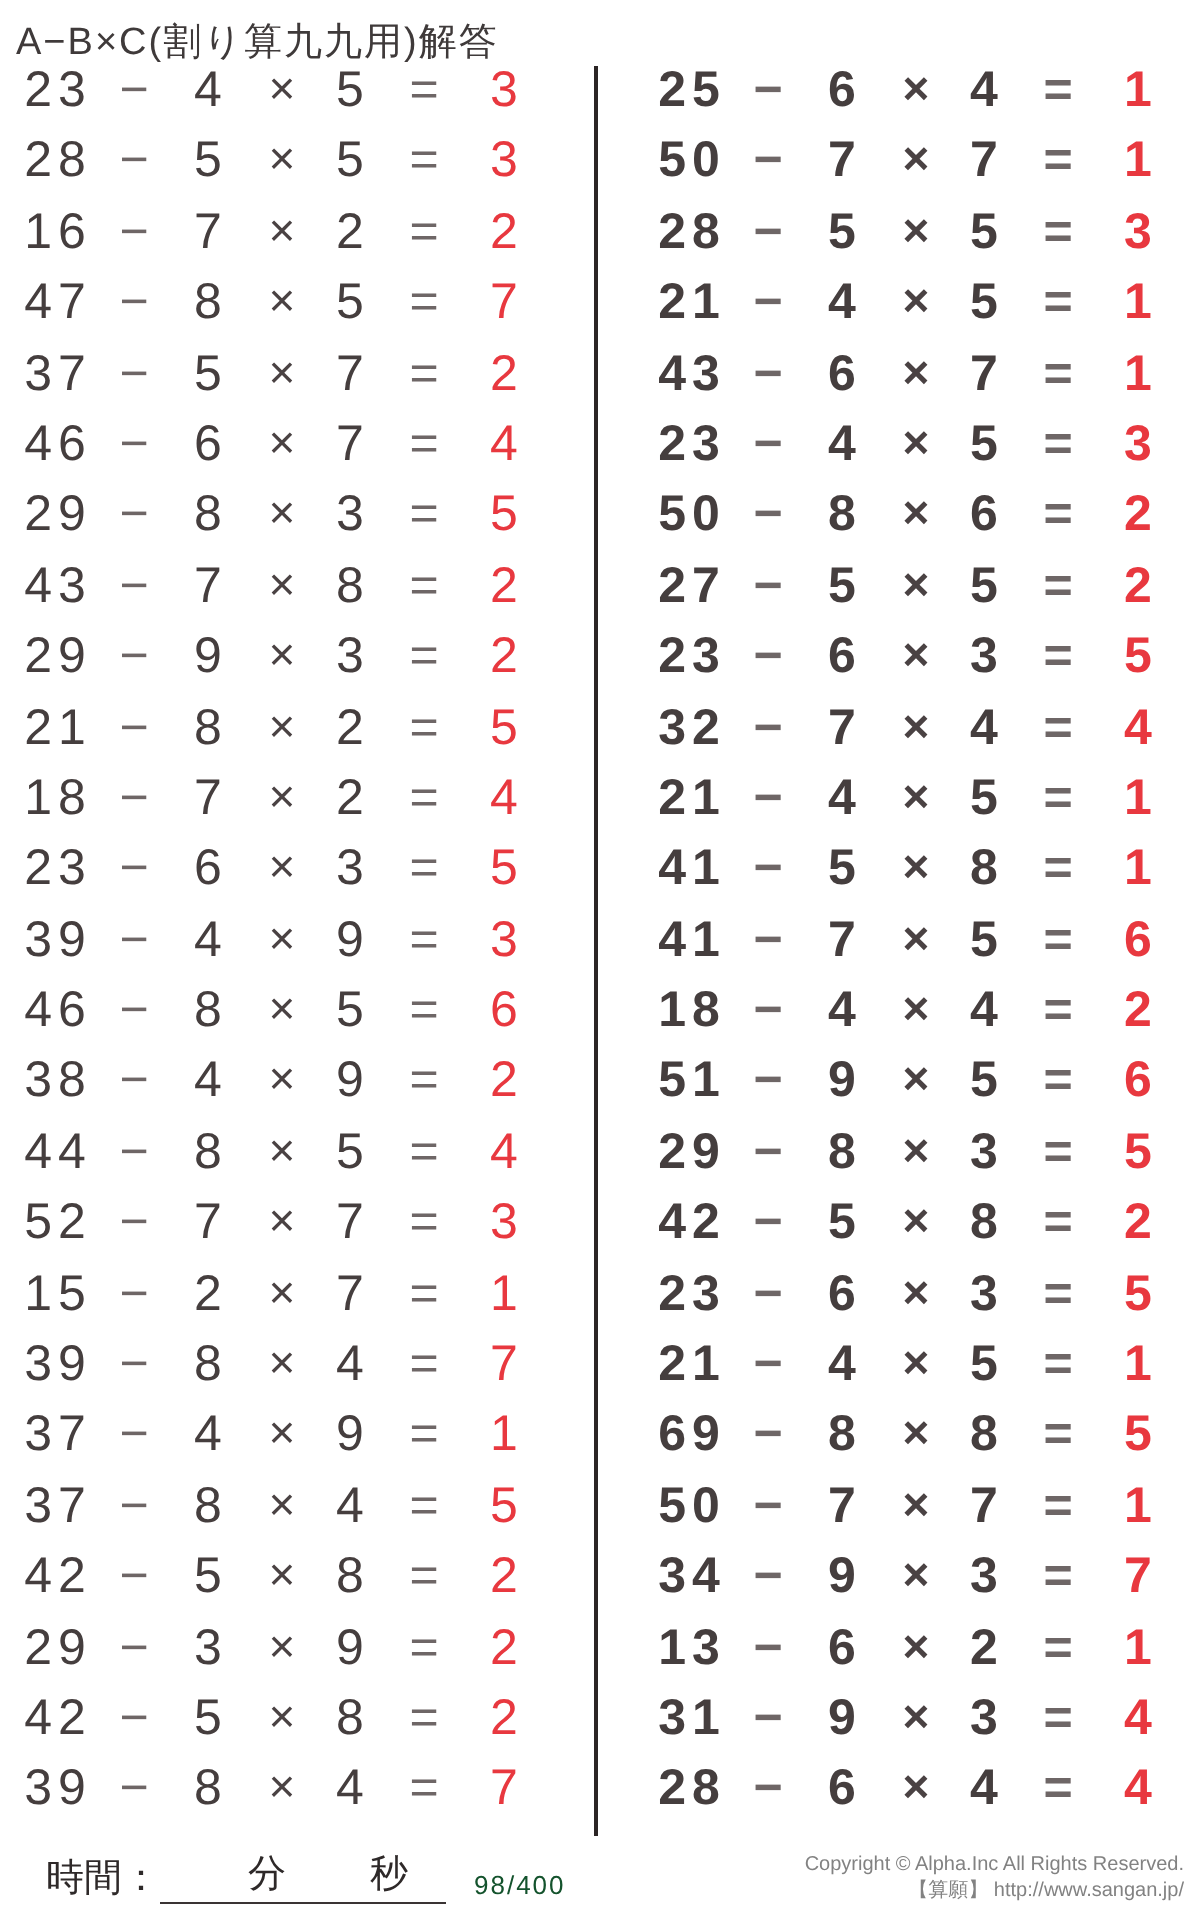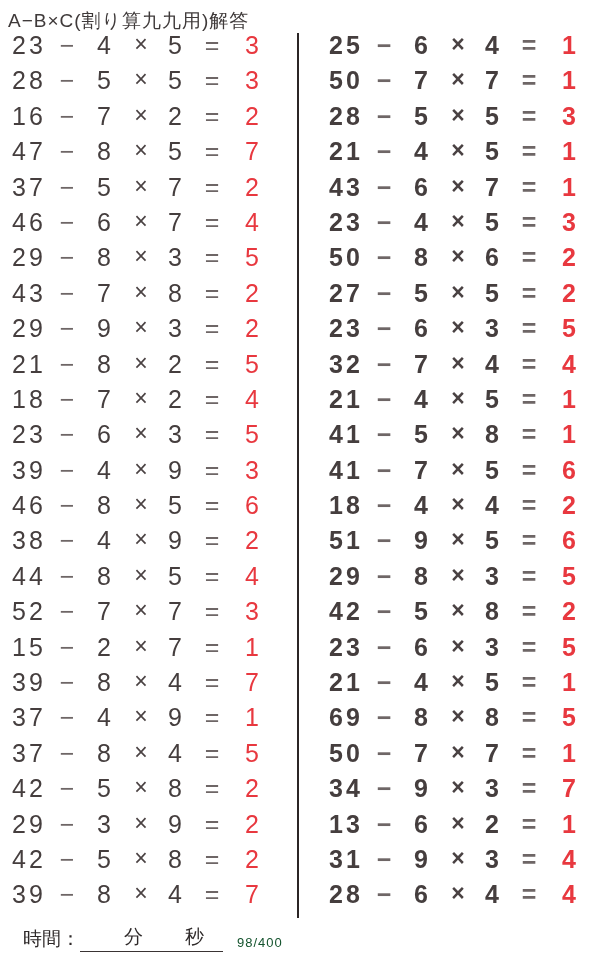--- a/index.html
+++ b/index.html
@@ -513,15 +513,19 @@
 
   <div class="footer">
     <div class="footer-left">
       <span class="time-label">時間：</span>
       <span class="time-blank">
           <span class="minutes-label">分</span>
           <span class="seconds-label">秒</span>
         </span>
       <span class="page-number">98/400</span>
     </div>
+    <div class="footer-right">
+      <div>Copyright © Alpha.Inc All Rights Reserved.</div>
+      <div>【算願】 http://www.sangan.jp/</div>
+    </div>
   </div>
 
 </div>
 
 </body></html>

